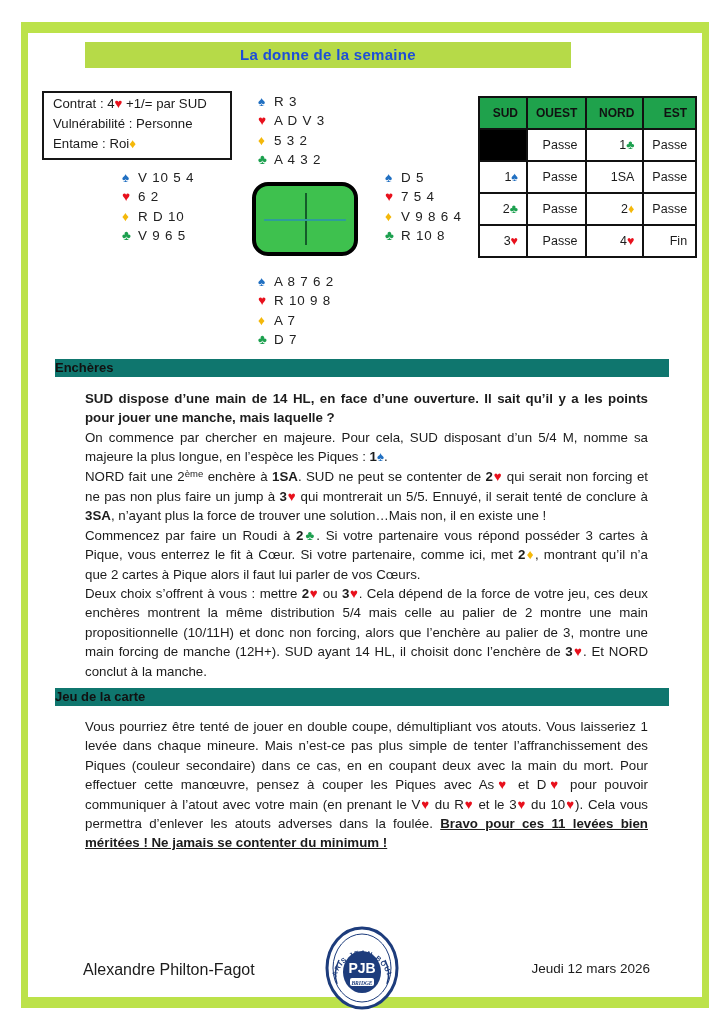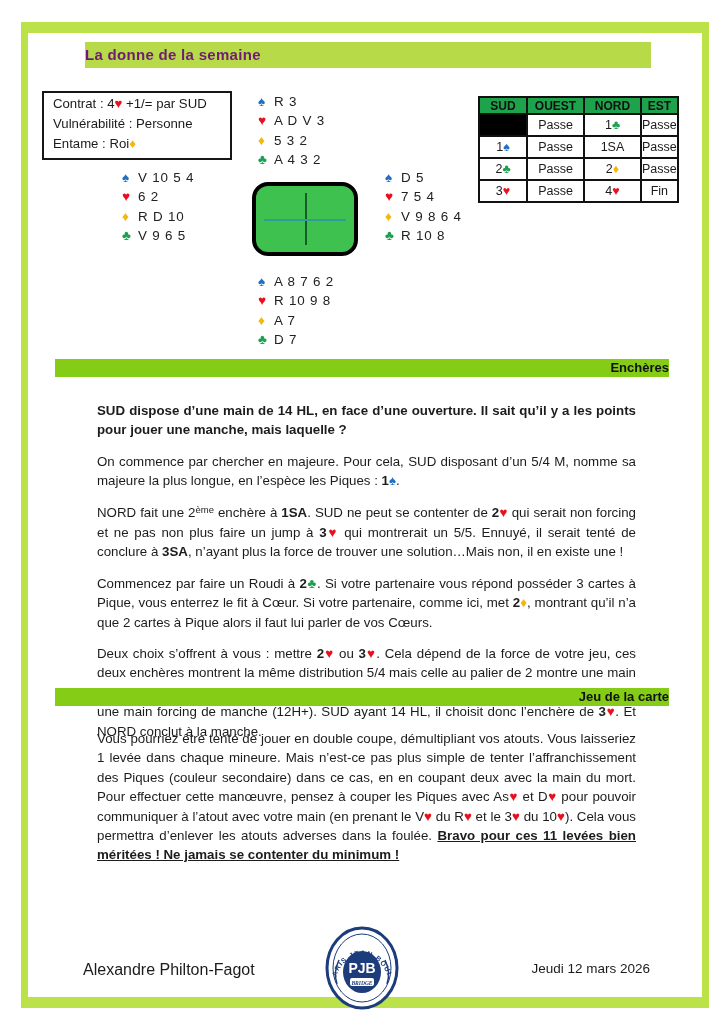--- a/index.html
+++ b/index.html
@@ -9,49 +9,49 @@
   .b{font-weight:bold}
   .u{text-decoration:underline}
   .sup{font-size:9.5px;position:relative;top:-4px}
   .suit{font-weight:inherit}
   .suit.spade{color:#2170c2}
   .suit.heart{color:#e8101c}
   .suit.diamond{color:#f4b80a}
   .suit.club{color:#1ca04f}
 
   .page-frame{left:21px;top:22px;width:688px;height:986px;border:7px solid #bce24a;border-top-width:11px;border-bottom-width:11px}
-  .title-bar{left:85px;top:42px;width:566px;height:26px;background:#b6da48;color:#701a75;font-weight:bold;font-size:15px;text-align:left;line-height:26px;letter-spacing:.3px}
+  .title-bar{left:85px;top:42px;width:486px;height:26px;background:#b6da48;color:#1d4ed8;font-weight:bold;font-size:15px;text-align:center;line-height:26px;letter-spacing:.3px}
 
   .contract-box{left:42px;top:91px;width:190px;height:69px;border:2px solid #161616;background:#fff;padding:1px 9px;font-size:13.2px;line-height:19.8px;white-space:nowrap}
 
   .hand{font-size:13.4px;line-height:19.4px;white-space:nowrap}
   .hand .suit{display:inline-block;width:16px;font-size:13.5px}
   .hand .cards{letter-spacing:.8px;color:#222}
   .hand-north{left:258px;top:92px}
   .hand-west{left:122px;top:168px}
   .hand-east{left:385px;top:168px}
   .hand-south{left:258px;top:272px}
 
   .felt{left:252px;top:182px;width:106px;height:74px;background:#3ec14e;border:4px solid #000;border-radius:16px}
   .felt .vline{position:absolute;left:50%;top:7px;bottom:7px;width:2px;background:#145c2a}
   .felt .hline{position:absolute;top:50%;left:8px;right:8px;height:2px;background:#2e9d99}
 
   .bid-table{left:478px;top:96px;border-collapse:collapse;font-size:12.5px;table-layout:fixed}
-  .bid-table th,.bid-table td{border:2px solid #111;text-align:center;padding:0;background:#fff}
+  .bid-table th,.bid-table td{border:2px solid #111;text-align:right;padding:8px;background:#fff}
   .bid-table th{background:#1fa24c;color:#111;font-weight:bold;height:17px;font-size:12px}
   .bid-table td{height:22px}
   .bid-table .c0{width:48px}.bid-table .c1{width:57px}.bid-table .c2{width:57px}.bid-table .c3{width:33px}
   .bid-table td.blackcell{background:#000}
 
-  .section-bar{left:55px;width:614px;height:18px;background:#84cc16;font-weight:bold;font-size:13px;text-align:right;line-height:18px;color:#111}
+  .section-bar{left:55px;width:614px;height:18px;background:#0f766e;font-weight:bold;font-size:13px;text-align:left;line-height:18px;color:#111}
   .bar-encheres{top:359px}
   .bar-jeu{top:688px}
 
   .textblock{left:85px;width:563px;font-size:13.3px;line-height:19.4px;color:#1c1c1c}
-  .textblock p{margin:12px;text-align:justify}
+  .textblock p{margin:0;text-align:justify}
   .tb-encheres{top:389px}
   .tb-jeu{top:717px}
 
   .footer-author{left:83px;top:961px;font-size:16px}
   .footer-date{right:74px;top:961px;font-size:13.5px}
   .logo{left:325px;top:926px;z-index:5}
 </style>
 </head>
 <body>
 

